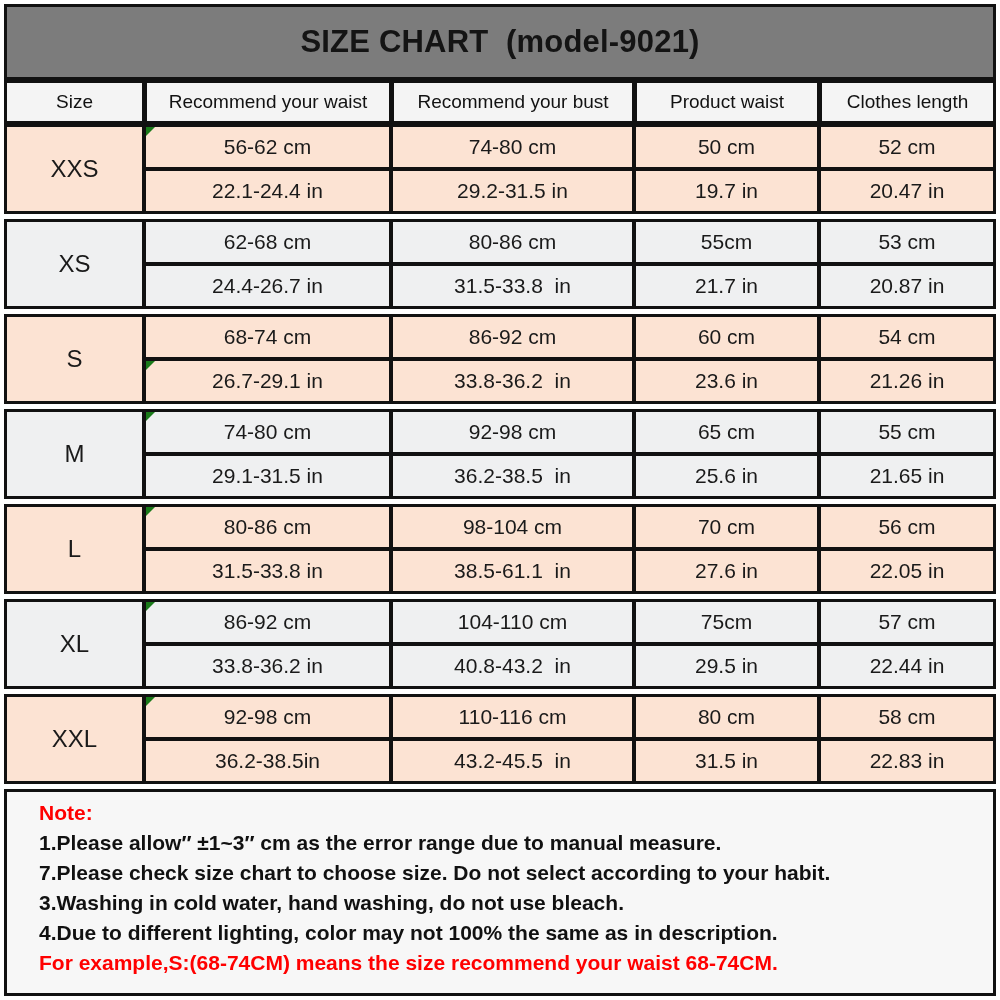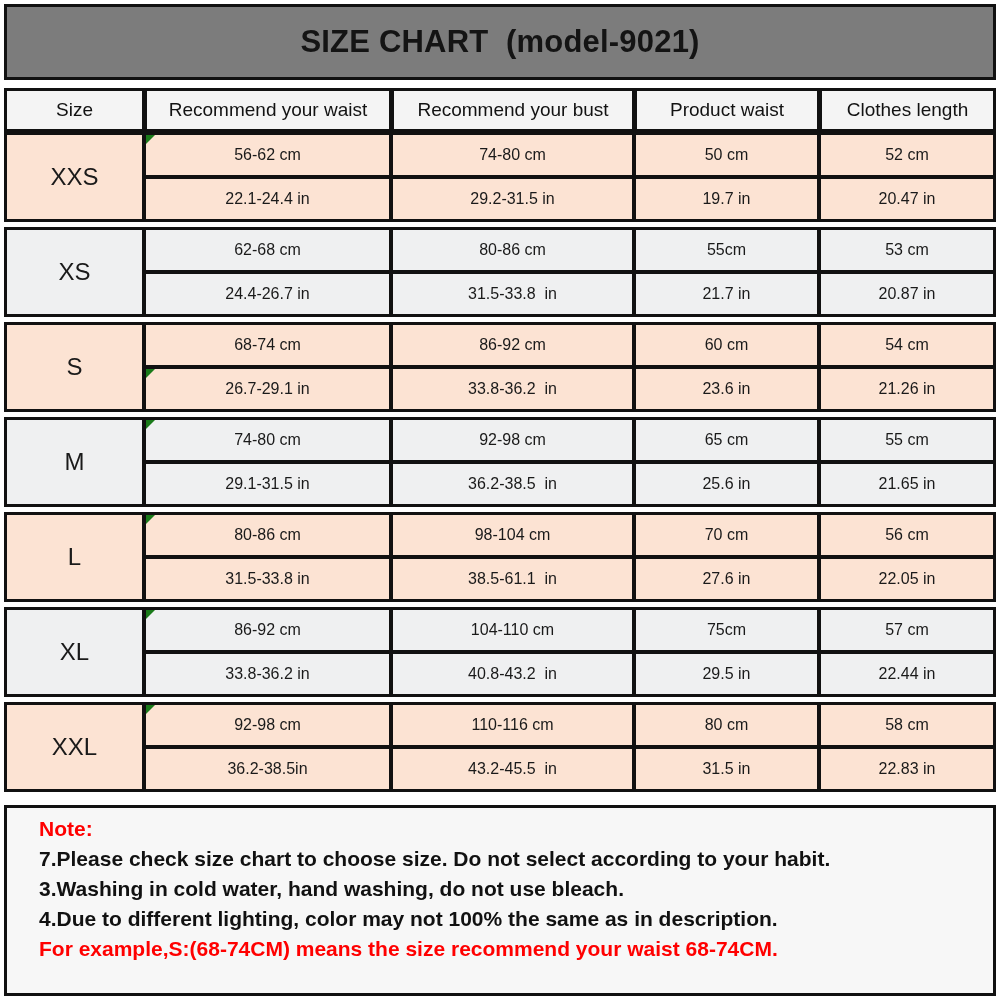--- a/index.html
+++ b/index.html
@@ -14,21 +14,20 @@
     overflow: hidden;
   }
 
   #chart-root {
     width: 1000px;
     height: 1000px;
     box-sizing: border-box;
     background: #ffffff;
     display: flex;
     flex-direction: column;
-    gap: 8px;
   }
 
   
   .title-bar {
     height: 76px;
     margin: 4px 4px 0 4px;
     background: #7c7c7c;
     border: 3px solid #111111;
     box-sizing: border-box;
     display: flex;
@@ -82,21 +81,21 @@
     font-size: 24px;
     color: #1a1a1a;
     box-sizing: border-box;
   }
 
   td.val-cell {
     height: 45px;
     border: 2px solid #111111;
     text-align: center;
     vertical-align: middle;
-    font-size: 16px;
+    font-size: 21px;
     color: #1a1a1a;
     box-sizing: border-box;
     position: relative;
     white-space: pre;
   }
   tr.sub-top td.val-cell   { border-top-width: 3px; }
   tr.sub-bot td.val-cell   { border-bottom-width: 3px; }
   td.val-cell.last         { border-right-width: 3px; }
 
   
@@ -279,20 +278,21 @@
           <td class="val-cell">43.2-45.5  in</td>
           <td class="val-cell">31.5 in</td>
           <td class="val-cell last">22.83 in</td>
         </tr>
       </tbody>
   </table>
 
   <div class="notes-box">
     <div class="note-line red">Note:</div>
     <div id="notes-lines">
+        <div class="note-line">1.Please allow″ ±1~3″ cm as the error range due to manual measure.</div>
         <div class="note-line">7.Please check size chart to choose size. Do not select according to your habit.</div>
         <div class="note-line">3.Washing in cold water, hand washing, do not use bleach.</div>
         <div class="note-line">4.Due to different lighting, color may not 100% the same as in description.</div>
         <div class="note-line red">For example,S:(68-74CM) means the size recommend your waist 68-74CM.</div>
       </div>
   </div>
 
 </div>
 
 </body></html>

